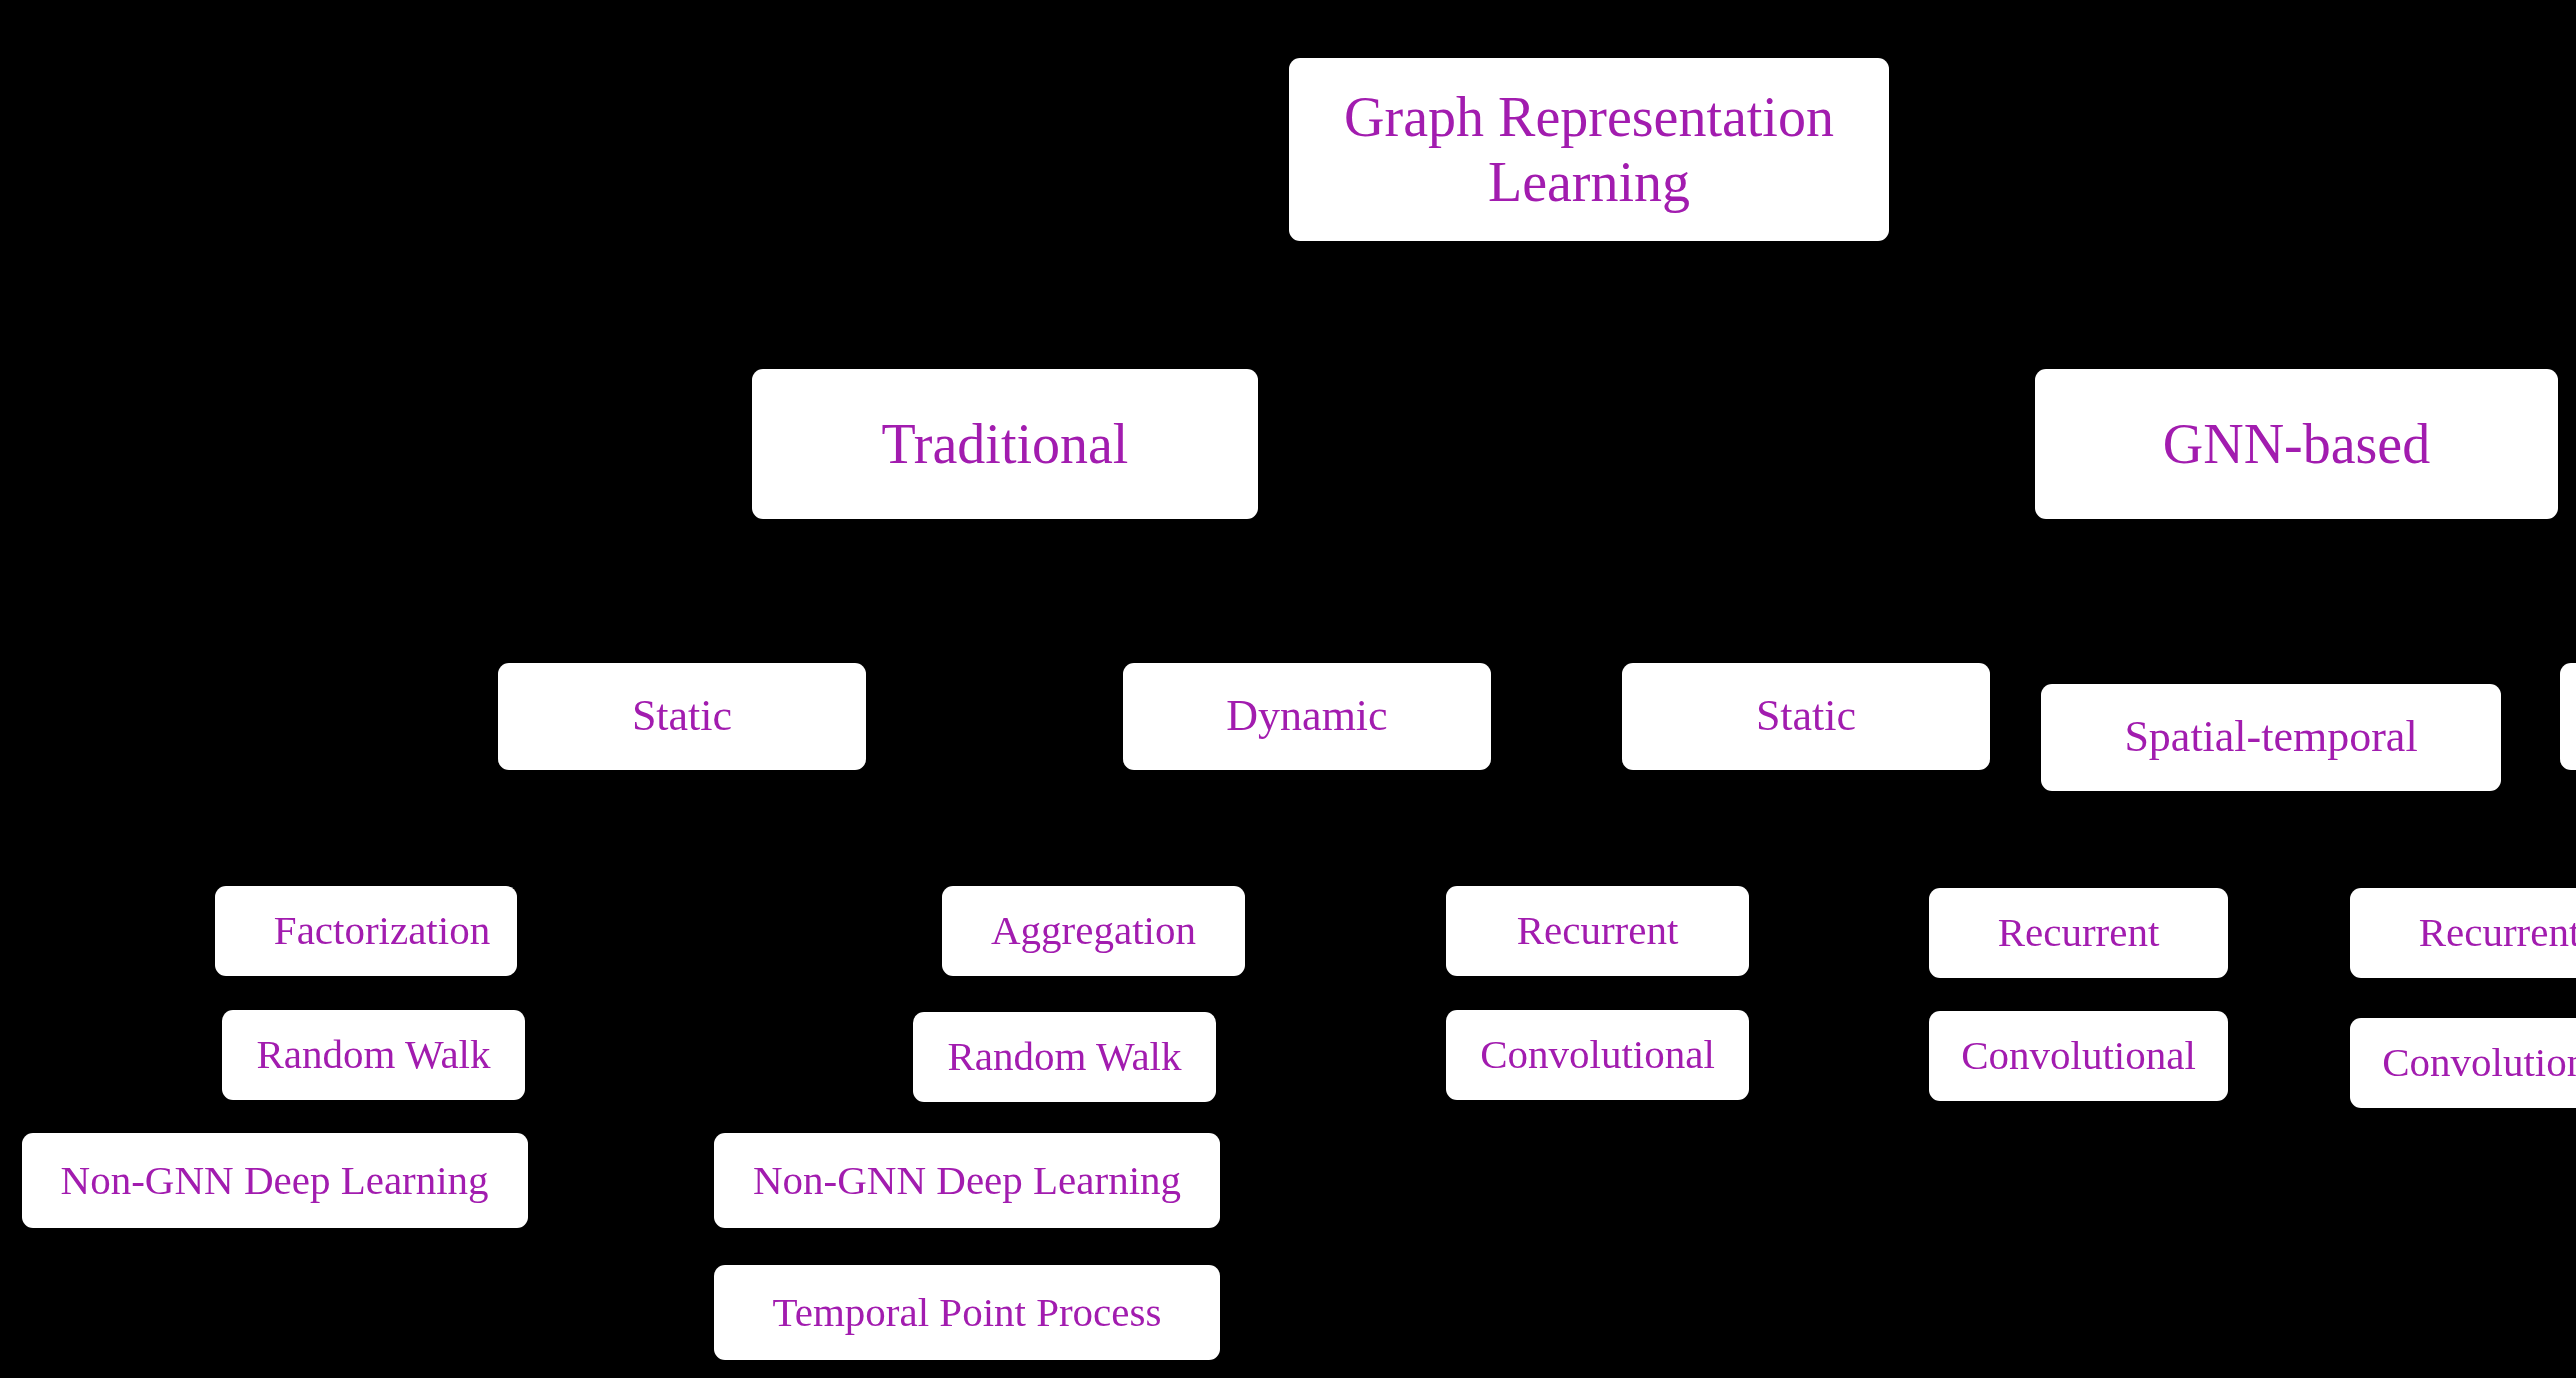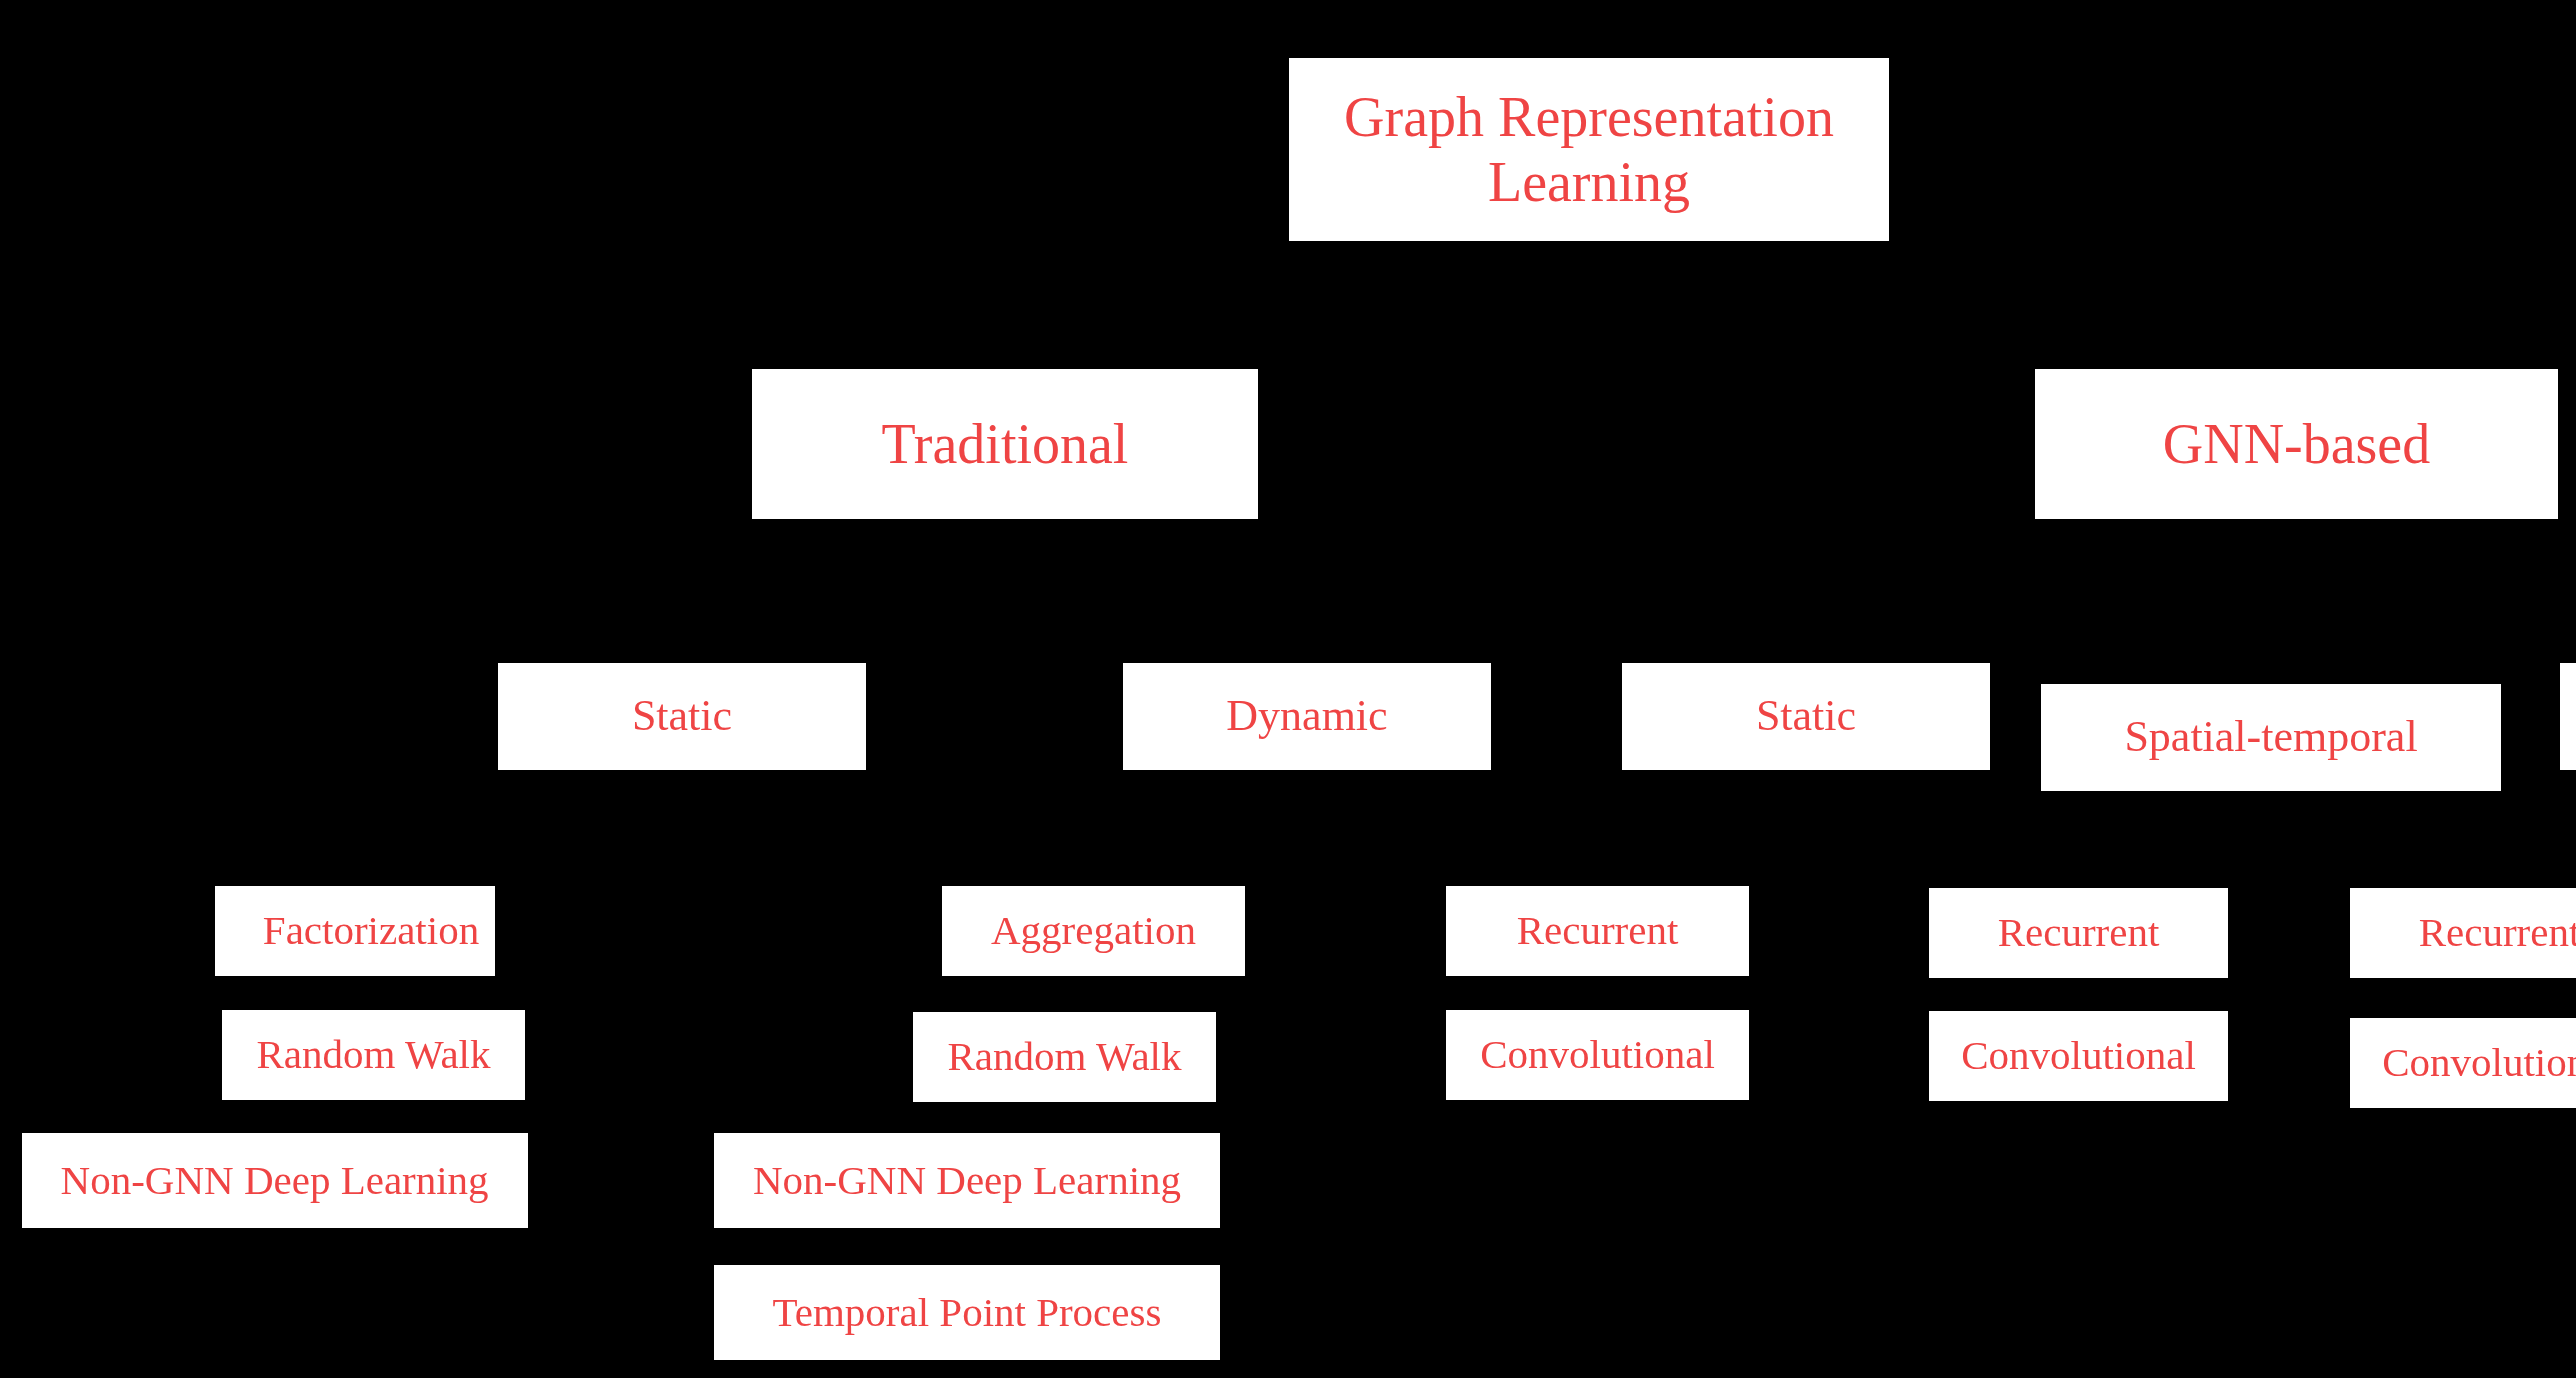--- a/index.html
+++ b/index.html
@@ -12,30 +12,31 @@
     position: relative;
     width: 2971px;
     height: 1379px;
     background: #000000;
     overflow: hidden;
     font-family: "Liberation Serif", "DejaVu Serif", serif;
   }
   .node {
     position: absolute;
     background: #ffffff;
-    color: #ef4444;
+    color: #a21caf;
     display: flex;
     align-items: center;
     justify-content: center;
     text-align: center;
     box-sizing: border-box;
     line-height: 1.15;
     font-family: "Liberation Serif", "DejaVu Serif", serif;
     white-space: pre-line;
     overflow: hidden;
+    border-radius: 11px;
   }
   .lvl-root  { font-size: 56px; }
   .lvl-1     { font-size: 56px; }
   .lvl-2     { font-size: 44px; }
   .lvl-3     { font-size: 41px;  }
 </style>
 </head>
 <body>
 
 <div id="canvas">
@@ -50,21 +51,21 @@
   <div class="node lvl-2" style="left:498px; top:663px; width:368px; height:107px;">Static</div>
 
   <div class="node lvl-2" style="left:1123px; top:663px; width:368px; height:107px;">Dynamic</div>
 
   <div class="node lvl-2" style="left:1622px; top:663px; width:368px; height:107px;">Static</div>
 
   <div class="node lvl-2" style="left:2041px; top:663px; width:460px; height:107px;margin-top:21px;">Spatial-temporal</div>
 
   <div class="node lvl-2" style="left:2560px; top:663px; width:368px; height:107px;">Dynamic</div>
 
-  <div class="node lvl-3" style="left:215px; top:886px; width:280px; height:90px;padding-left:32px;">Factorization</div>
+  <div class="node lvl-3" style="left:215px; top:886px; width:302px; height:90px;padding-left:32px;">Factorization</div>
 
   <div class="node lvl-3" style="left:222px; top:1010px; width:303px; height:90px;">Random Walk</div>
 
   <div class="node lvl-3" style="left:21.6px; top:1133px; width:506px; height:95px;">Non-GNN Deep Learning</div>
 
   <div class="node lvl-3" style="left:913px; top:886px; width:303px; height:90px;margin-left:29px;">Aggregation</div>
 
   <div class="node lvl-3" style="left:913px; top:1012px; width:303px; height:90px;">Random Walk</div>
 
   <div class="node lvl-3" style="left:714px; top:1133px; width:506px; height:95px;">Non-GNN Deep Learning</div>

